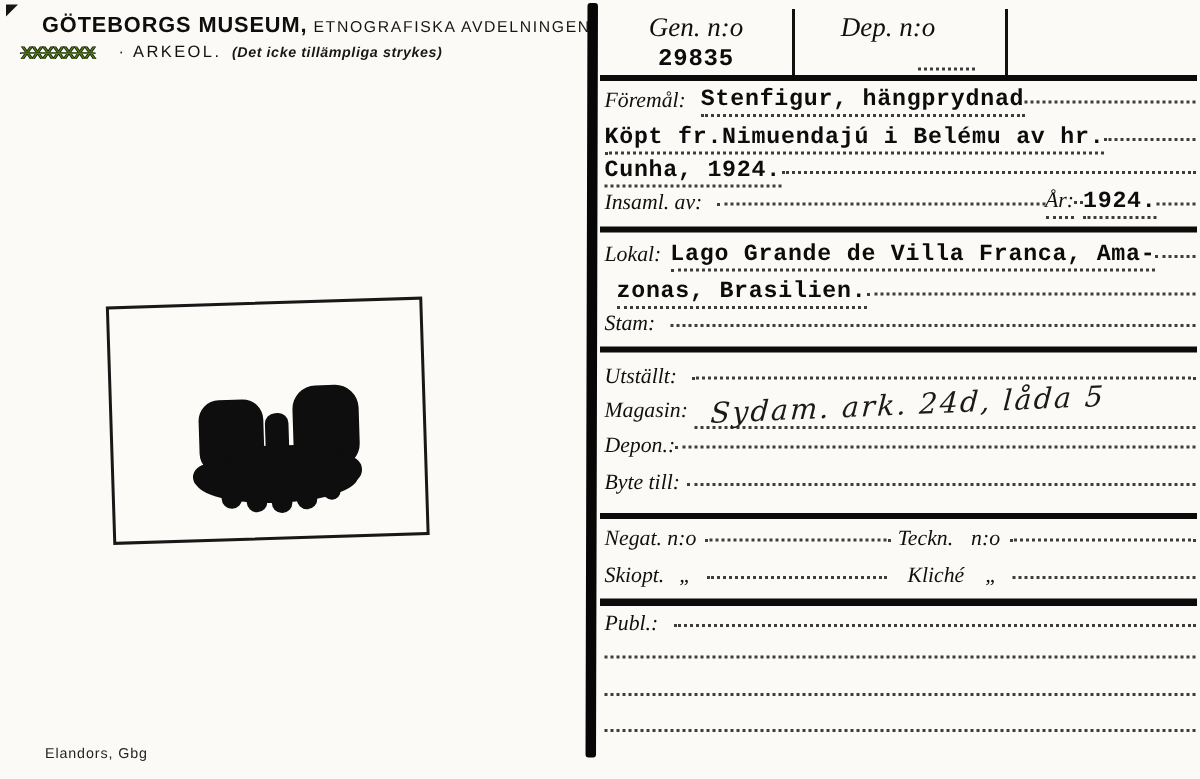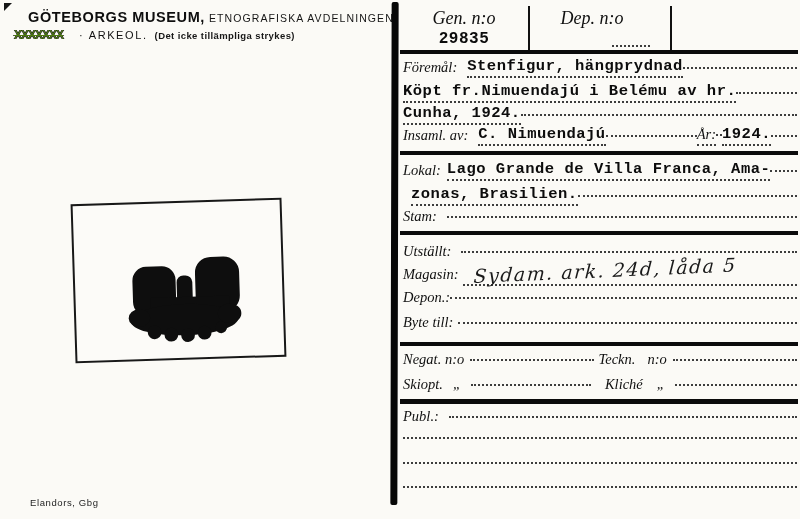--- a/index.html
+++ b/index.html
@@ -11,21 +11,21 @@
   .mus-title{font-family:"Liberation Sans",sans-serif;font-weight:bold;font-size:14.5px;
              letter-spacing:.6px;color:#0e0e0e;}
   .mus-sub{font-family:"Liberation Sans",sans-serif;font-size:10.5px;letter-spacing:1.1px;
            color:#151515;margin-left:4px;}
   .mus-line2{position:absolute;left:14px;top:28px;white-space:nowrap;display:flex;align-items:center;}
   .struck{font-family:"Liberation Sans",sans-serif;font-weight:normal;font-size:12px;
           letter-spacing:-1px;color:#4d7c0f;text-decoration:line-through;
           text-shadow:.7px 0 #101010, -.7px 0 #101010;}
   .dotsep{font-family:"Liberation Sans",sans-serif;font-size:11px;margin:0 6px 0 16px;color:#222;}
   .arkeol{font-family:"Liberation Sans",sans-serif;font-size:11px;letter-spacing:1.6px;color:#111;}
-  .strykes{font-family:"Liberation Sans",sans-serif;font-weight:bold;
+  .strykes{font-family:"Liberation Sans",sans-serif;font-style:italic;font-weight:bold;
            font-size:9.5px;letter-spacing:.4px;color:#171717;margin-left:7px;}
 
   .photo{position:absolute;left:73px;top:201px;width:211px;height:159px;box-sizing:border-box;
          border:2.5px solid #181818;background:#fcfbf8;transform:rotate(-1.8deg);}
   .photo svg{position:absolute;left:0;top:0;width:100%;height:100%;}
 
   .printer{position:absolute;left:30px;top:497px;font-family:"Liberation Sans",sans-serif;
            font-size:9.5px;letter-spacing:.6px;color:#242424;}
 
   
@@ -122,21 +122,20 @@
     <span class="typed u">Köpt fr.Nimuendajú i Belému av hr.</span>
     <span class="fill"></span>
   </div>
   <div class="frow" style="top:103px">
     <span class="typed u">Cunha, 1924.</span>
     <span class="fill"></span>
   </div>
   <div class="frow" style="top:124px">
     <span class="lbl">Insaml. av:</span>
     <span class="gap"></span>
-    <span class="typed u">C. Nimuendajú</span>
     <span class="fill"></span>
     <span class="lbl u">År:</span>
     <span class="gap u" style="width:6px"></span>
     <span class="typed u">1924.</span>
     <span class="fill" style="max-width:26px"></span>
   </div>
   <div class="rule" style="top:151px;height:4px"></div>
 
   <div class="frow" style="top:159px">
     <span class="lbl">Lokal:</span>

